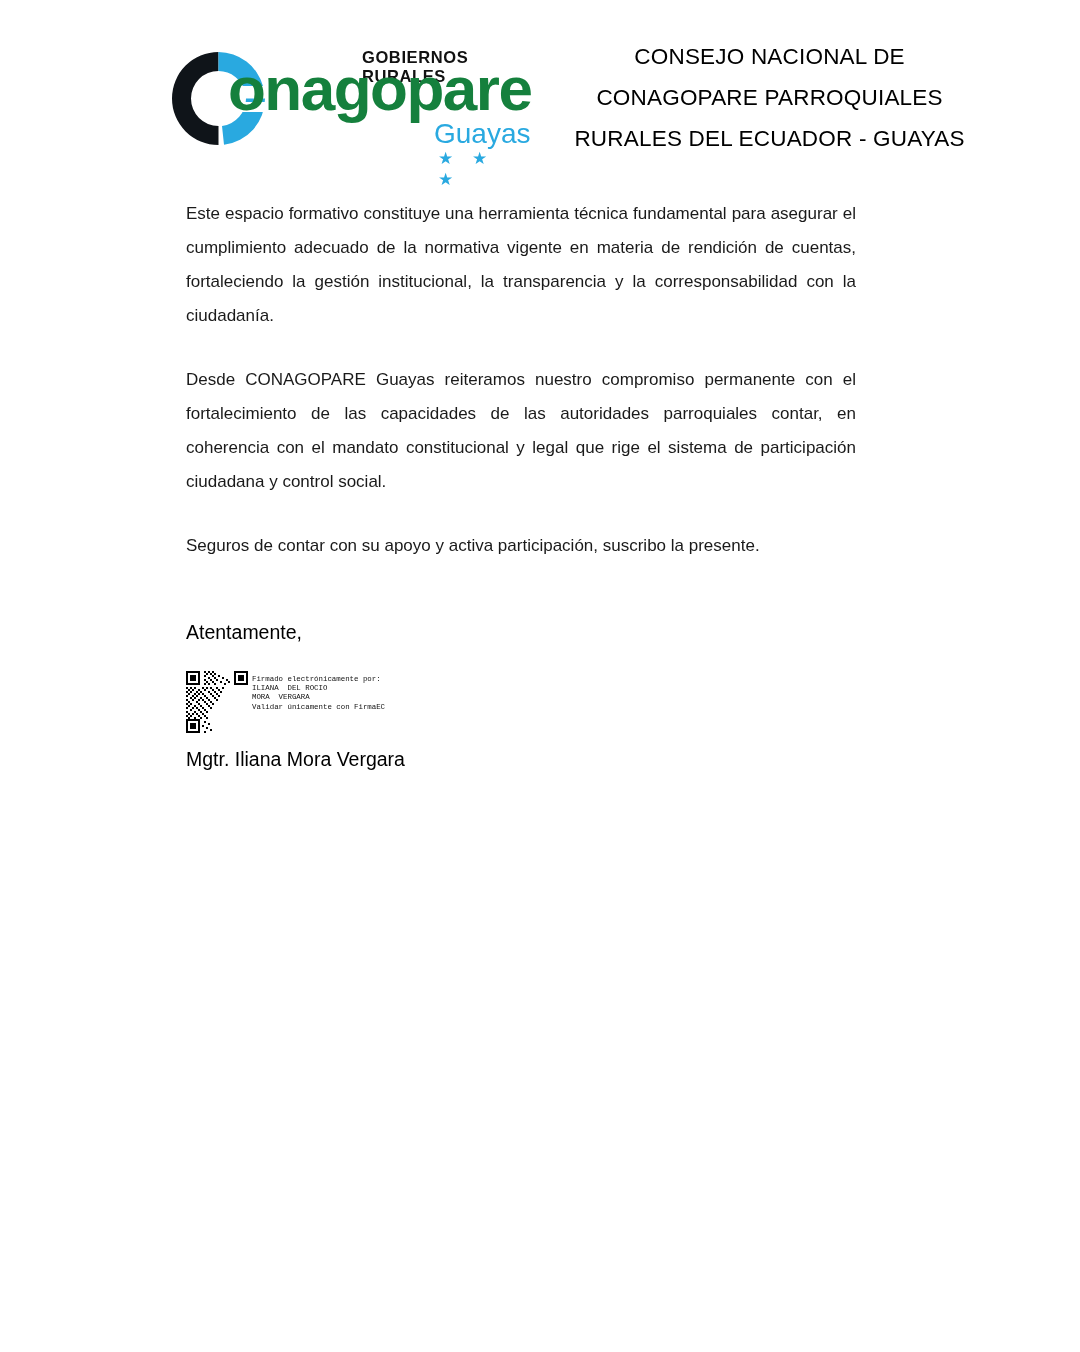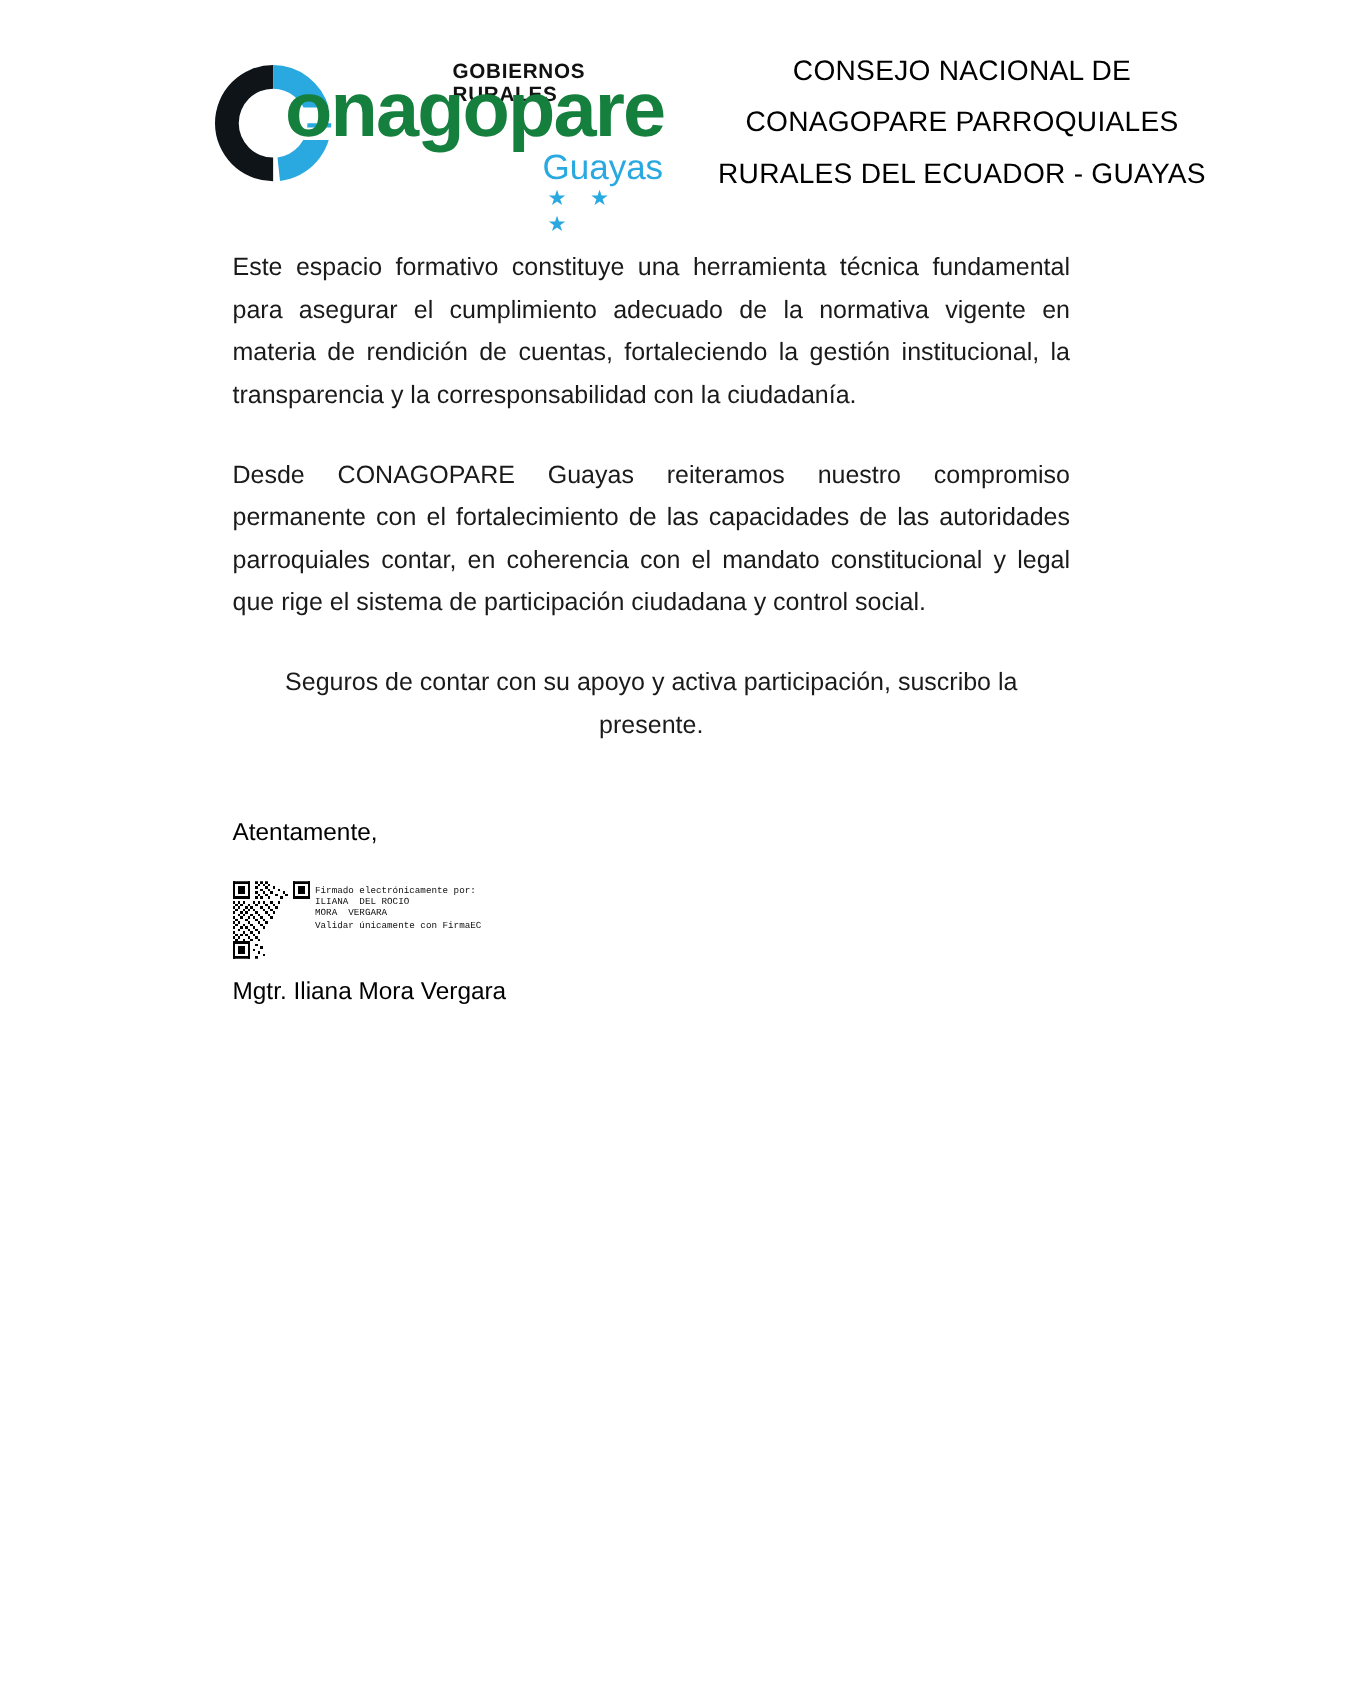--- a/index.html
+++ b/index.html
@@ -92,28 +92,28 @@
     line-height: 41px;
     letter-spacing: 0.2px;
     white-space: nowrap;
   }
 
   
   .content {
     margin: 38px 148px 0 142px;
   }
   p.para {
-    font-size: 20px;
+    font-size: 17px;
     line-height: 34px;
     text-align: justify;
     margin: 0 0 30px 0;
     color: #1a1a1a;
   }
   p.para.nojustify {
-    text-align: center;
+    text-align: left;
   }
   .closing {
     font-size: 19.5px;
     line-height: 34px;
     margin: 52px 0 0 0;
   }
 
   
   .sig-wrap {
     margin: 22px 0 0 0;

